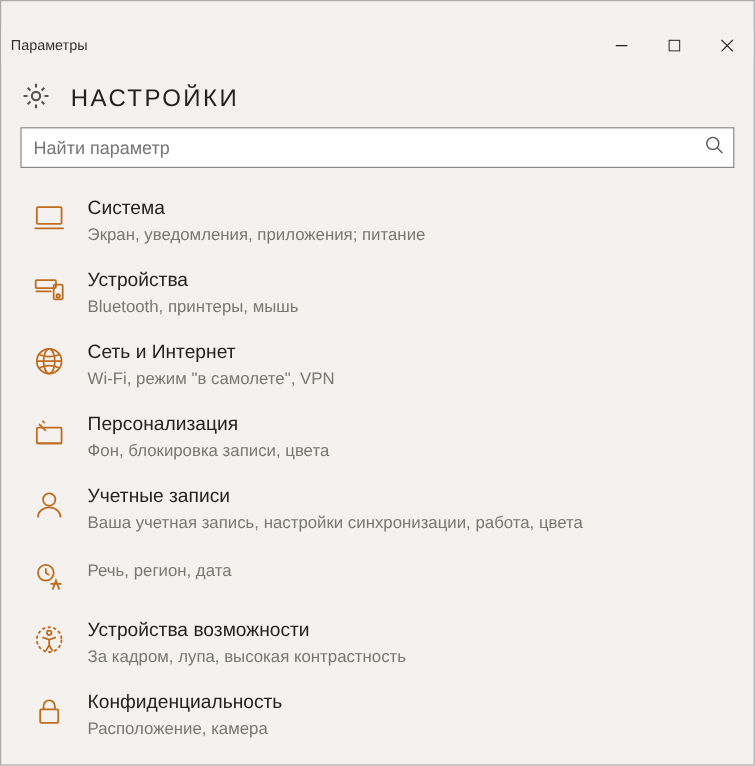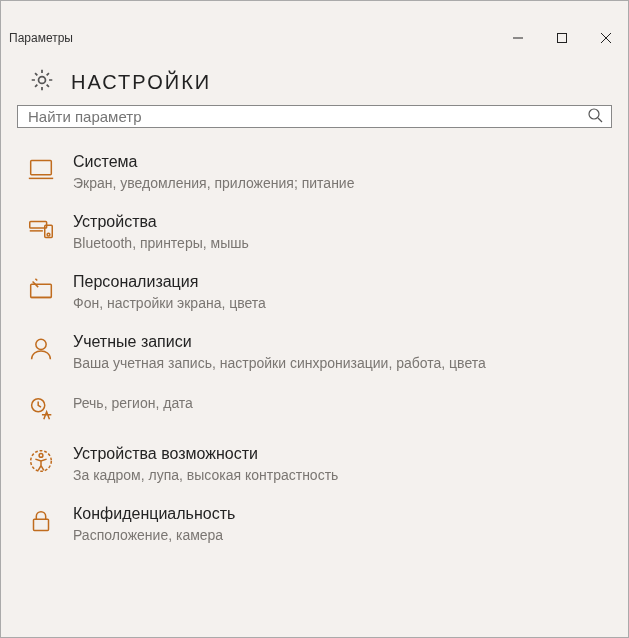--- a/index.html
+++ b/index.html
@@ -23,35 +23,35 @@
   }
   .titlebar .spacer { flex:1; }
   .tbtn {
     width:44px; height:30px;
     display:flex; align-items:center; justify-content:center;
     font-size:12px; color:#222;
   }
   .tbtn svg { display:block; }
   .header {
     display:flex; align-items:center;
-    padding:14px 16px 8px 28px;
+    padding:14px 16px 8px 16px;
   }
   .header .gear { margin-right:16px; }
   .header .title {
     font-size:20px;
     letter-spacing:2px;
     color:#222;
     font-weight:400;
   }
   .searchwrap { padding:0 16px 14px 16px; }
   .searchbox {
     position:relative;
     border:1px solid #888;
     background:#fff;
-    height:23px;
+    height:34px;
     display:flex; align-items:center;
   }
   .searchbox input {
     flex:1; border:none; outline:none;
     background:transparent;
     font-size:15px;
     padding:0 32px 0 10px;
     color:#444;
     height:100%;
   }
@@ -144,32 +144,46 @@
           <circle cx="24" cy="22" r="1.5"></circle>
           <line x1="4" y1="18" x2="18" y2="18"></line>
         </svg>
     </span>
     <span class="txt">
       <div class="name">Устройства</div>
       <div class="desc">Bluetooth, принтеры, мышь</div>
     </span>
   </div>
 
+  <div class="item">
+    <span class="icon">
+      <svg class="acc" width="30" height="30" viewBox="0 0 32 32">
+          <circle cx="16" cy="16" r="11"></circle>
+          <ellipse cx="16" cy="16" rx="5" ry="11"></ellipse>
+          <line x1="5" y1="16" x2="27" y2="16"></line>
+          <path d="M7 10 Q16 14 25 10 M7 22 Q16 18 25 22"></path>
+        </svg>
+    </span>
+    <span class="txt">
+      <div class="name">Сеть и Интернет</div>
+      <div class="desc">Wi-Fi, режим "в самолете", VPN</div>
+    </span>
+  </div>
 
   <div class="item">
     <span class="icon">
       <svg class="acc" width="30" height="30" viewBox="0 0 32 32">
           <rect x="5" y="11" width="22" height="14" rx="1"></rect>
           <path d="M7 8 L13 14 M10 5 L12 7"></path>
           <line x1="5" y1="25" x2="27" y2="25"></line>
         </svg>
     </span>
     <span class="txt">
       <div class="name">Персонализация</div>
-      <div class="desc">Фон, настройки экрана, цвета</div>
+      <div class="desc">Фон, блокировка записи, цвета</div>
     </span>
   </div>
 
   <div class="item">
     <span class="icon">
       <svg class="acc" width="30" height="30" viewBox="0 0 32 32">
           <circle cx="16" cy="11" r="5.5"></circle>
           <path d="M6 27c0-6 5-9 10-9s10 3 10 9"></path>
         </svg>
     </span>

